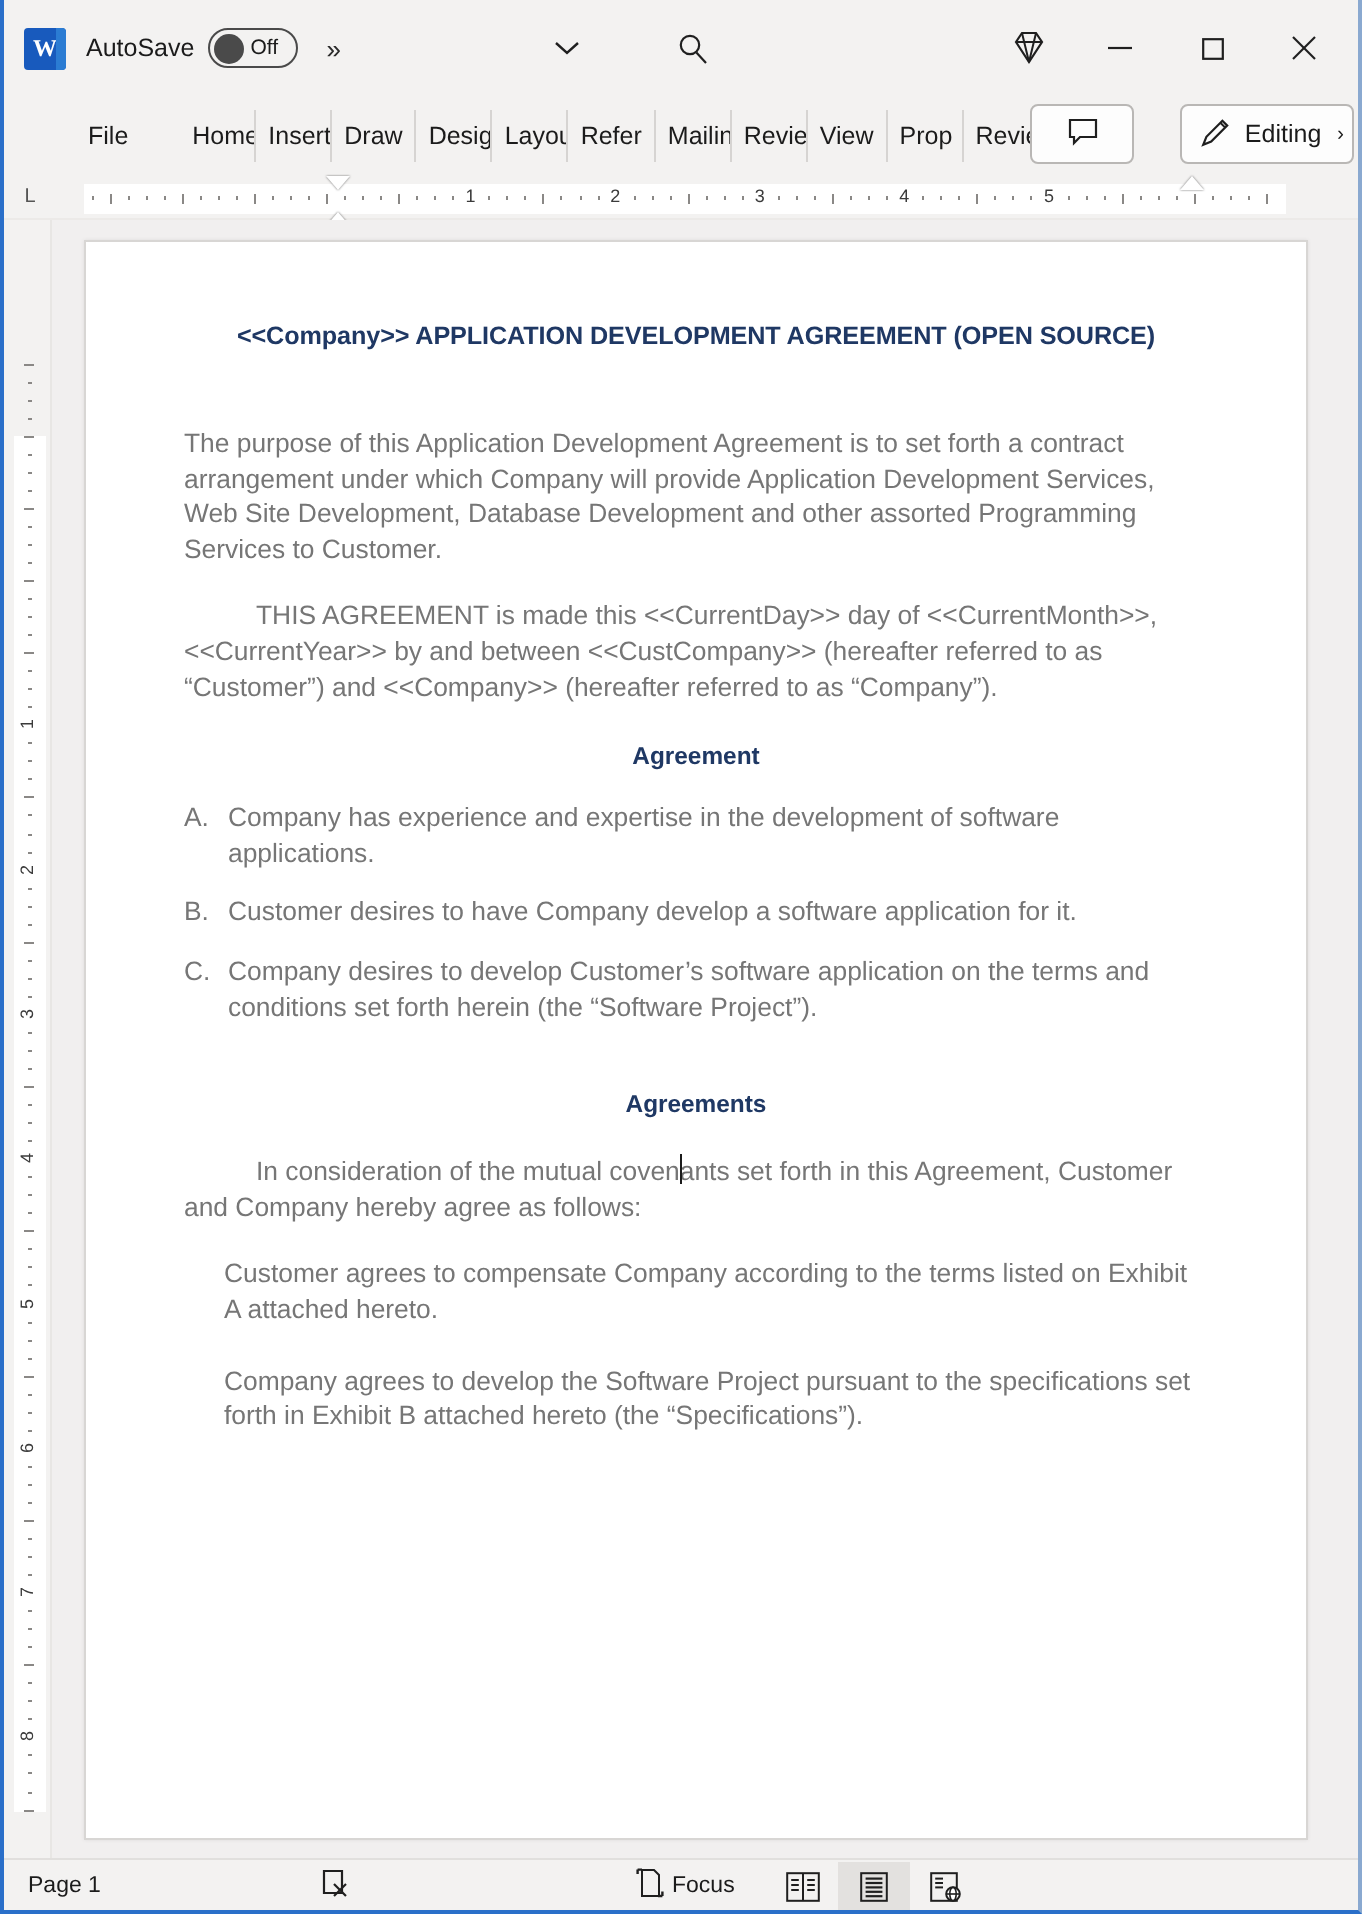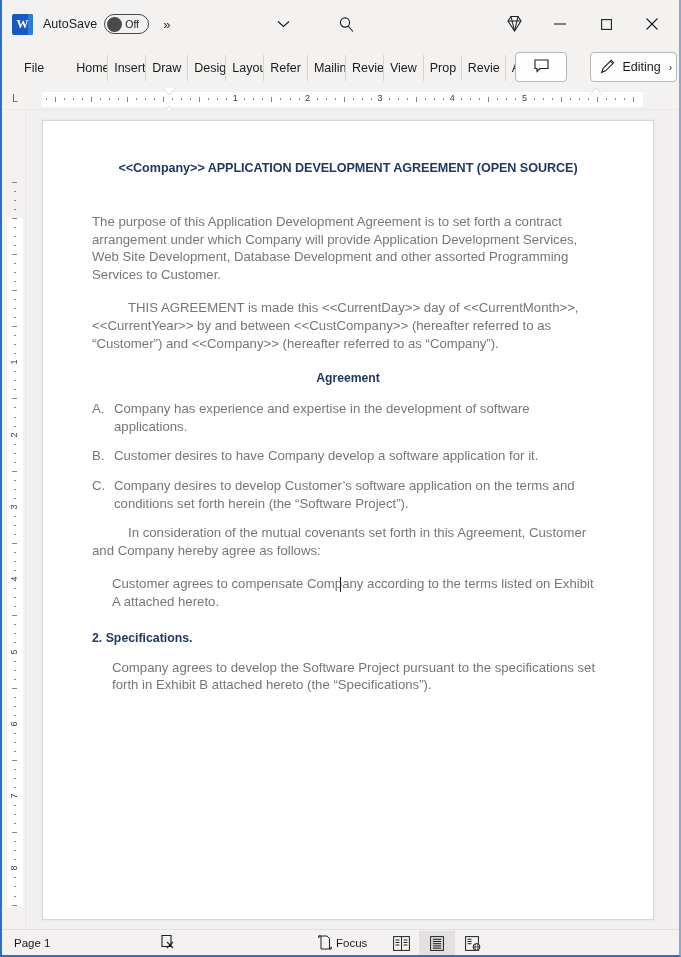--- a/index.html
+++ b/index.html
@@ -123,21 +123,21 @@
     color: #1b1b1b;
     padding: 0 6px;
     height: 26px;
     line-height: 26px;
     max-width: 38px;
     overflow: hidden;
     white-space: nowrap;
     border-right: 1px solid #d6d4d2;
     text-align: center;
   }
-  .tab.file { border-right: none; max-width: none; padding: 0 10px 0 8px; margin-right: 16px;}
+  .tab.file { border-right: none; max-width: none; padding: 0 10px 0 8px; margin-right: 16px; margin-left: 20px;}
   .tab.tab-wide { max-width: 44px; }
   .tab.no-div { border-right: none; }
   .ribbon-right {
     position: absolute;
     right: 2px; top: 4px;
     display: flex; align-items: center; gap: 23px;
   }
   .pill {
     height: 30px;
     border: 1px solid #b9b7b5;
@@ -619,26 +619,26 @@
             <li>
               <span class="marker">B.</span>
               <span class="txt">Customer desires to have Company develop a software application for it.</span>
             </li>
             <li>
               <span class="marker">C.</span>
               <span class="txt">Company desires to develop Customer’s software application on the terms and conditions set forth herein (the “Software Project”).</span>
             </li>
           </ul>
 
+          <div class="h-center" style="margin-top:33px;margin-bottom:18px;">Agreements</div>
 
           <p class="p indented">In consideration of the mutual covenants set forth in this Agreement, Customer and Company hereby agree as follows:</p>
 
           <p class="sub-p">Customer agrees to compensate Company according to the terms listed on Exhibit A attached hereto.</p>
 
-          <div class="num-head" style="margin-top:20px;">2. Specifications.</div>
           <p class="sub-p">Company agrees to develop the Software Project pursuant to the specifications set forth in Exhibit B attached hereto (the “Specifications”).</p>
 
 
         </div>
         <div class="caret"></div>
       </div>
     </div>
   </div>
 
   <div class="statusbar">

